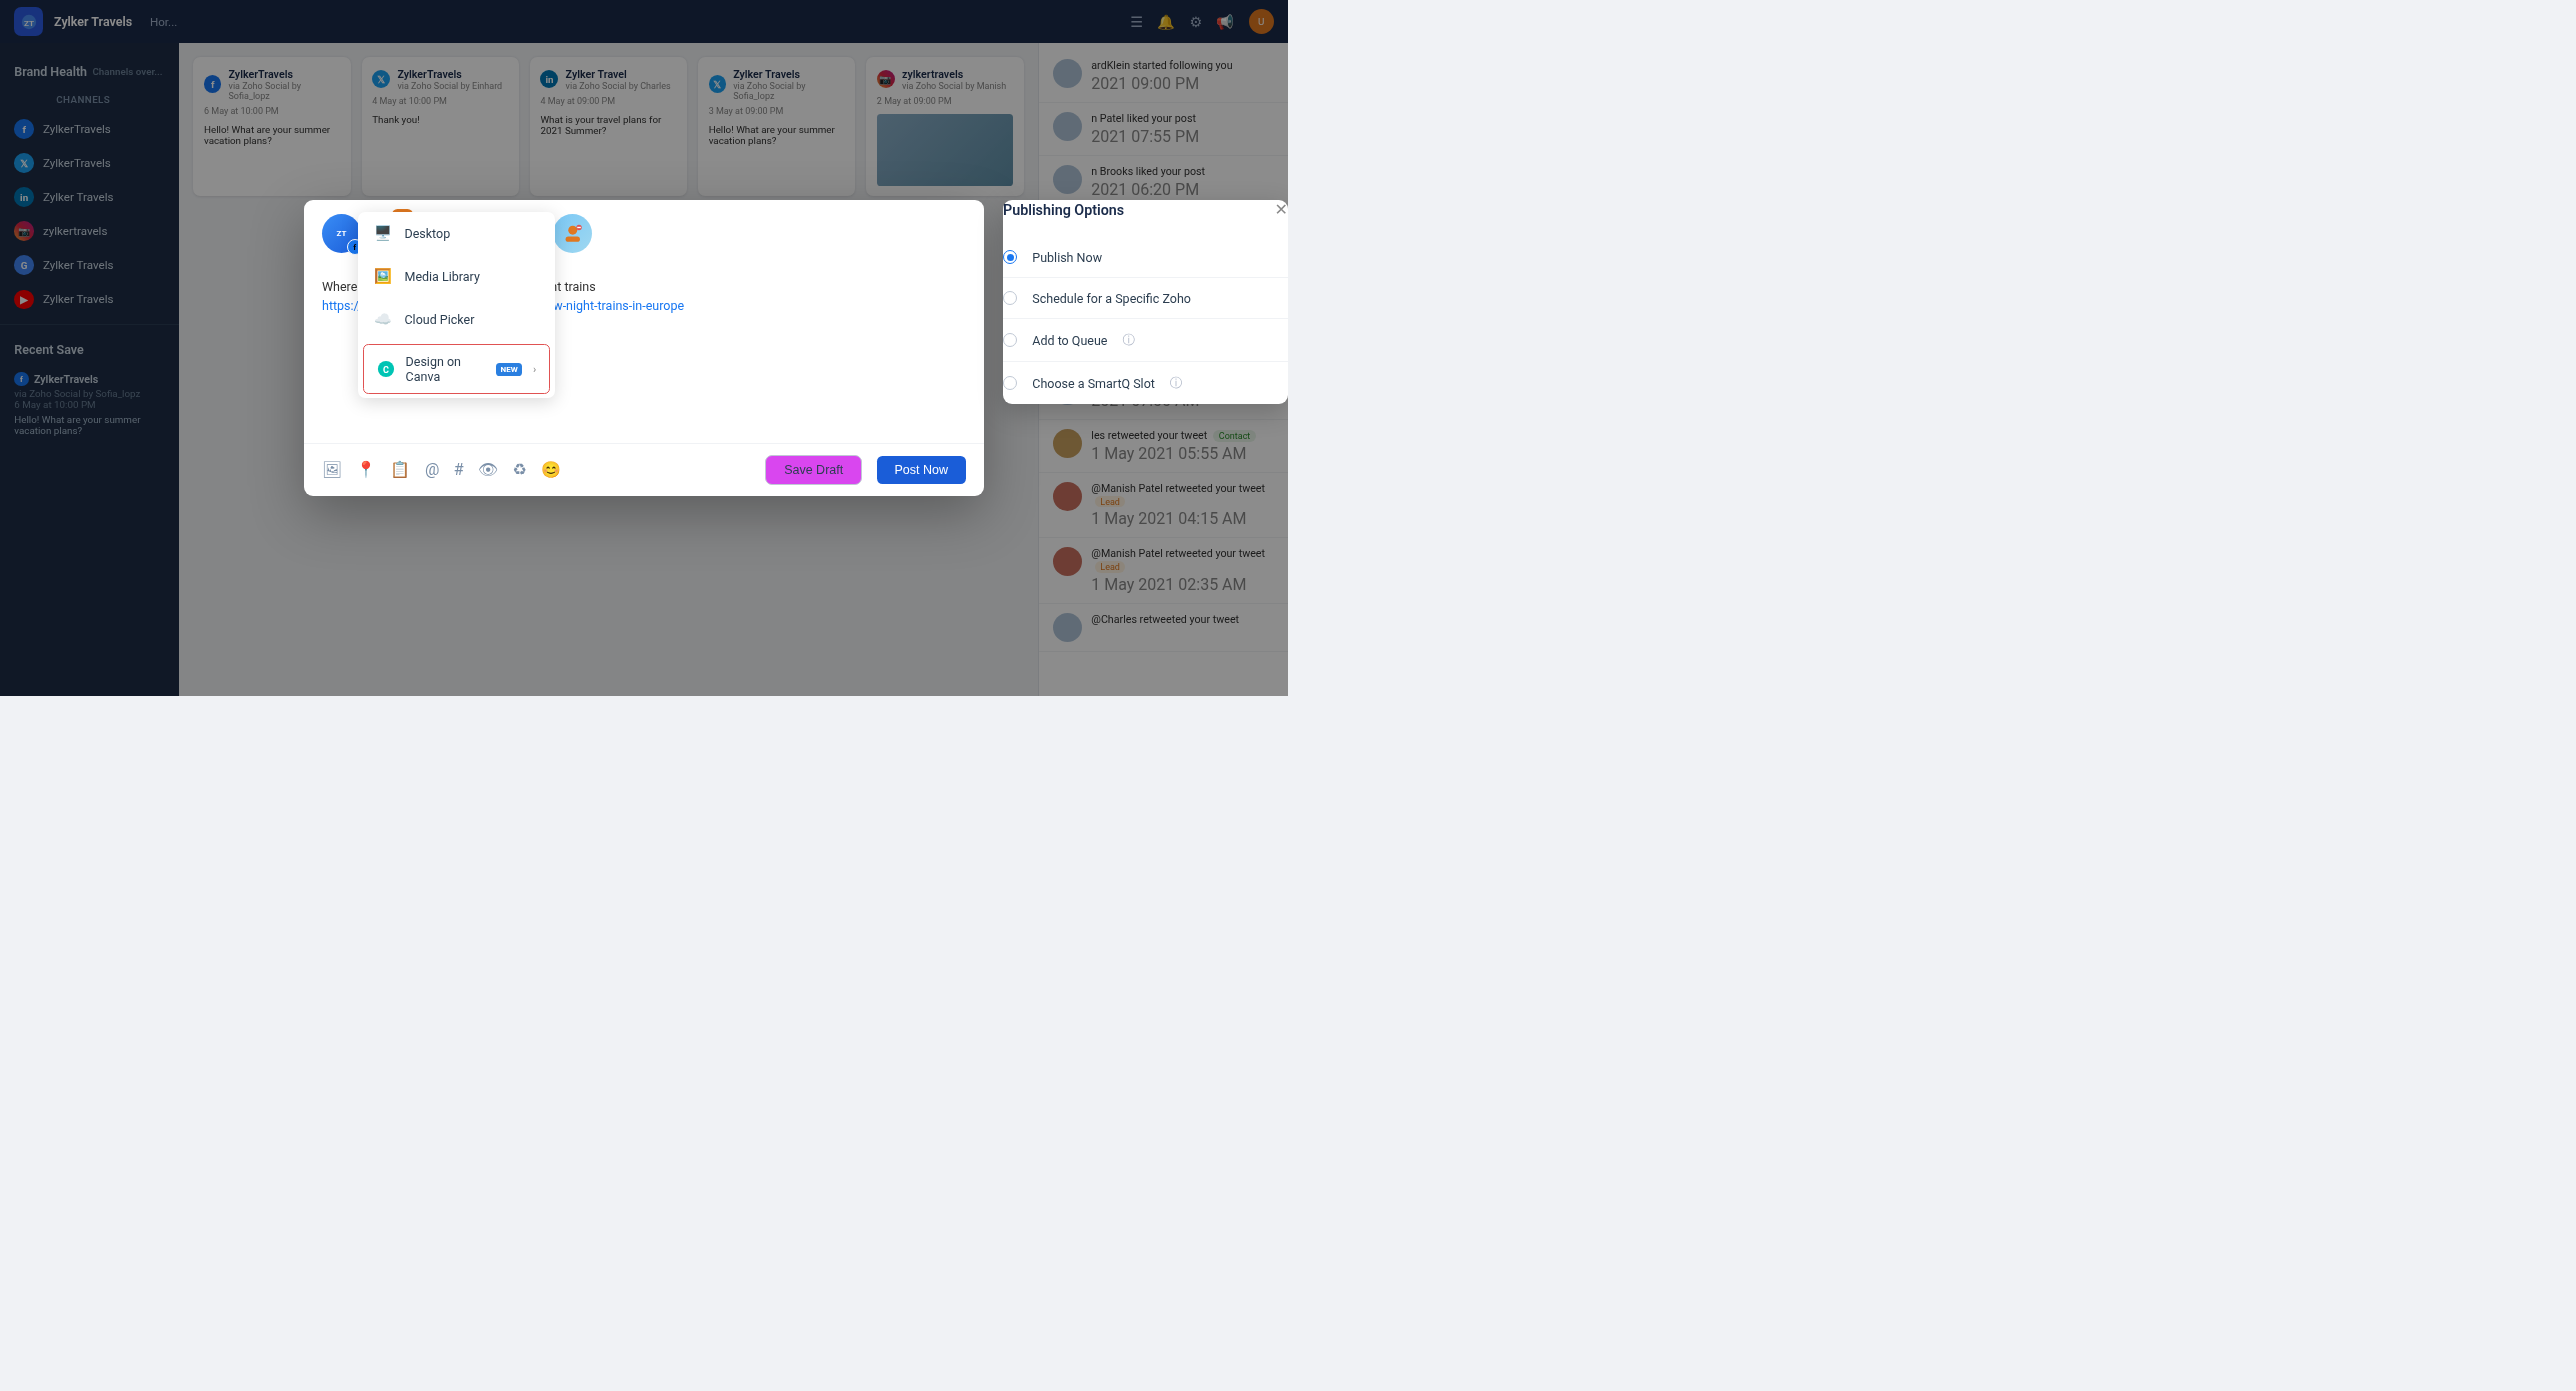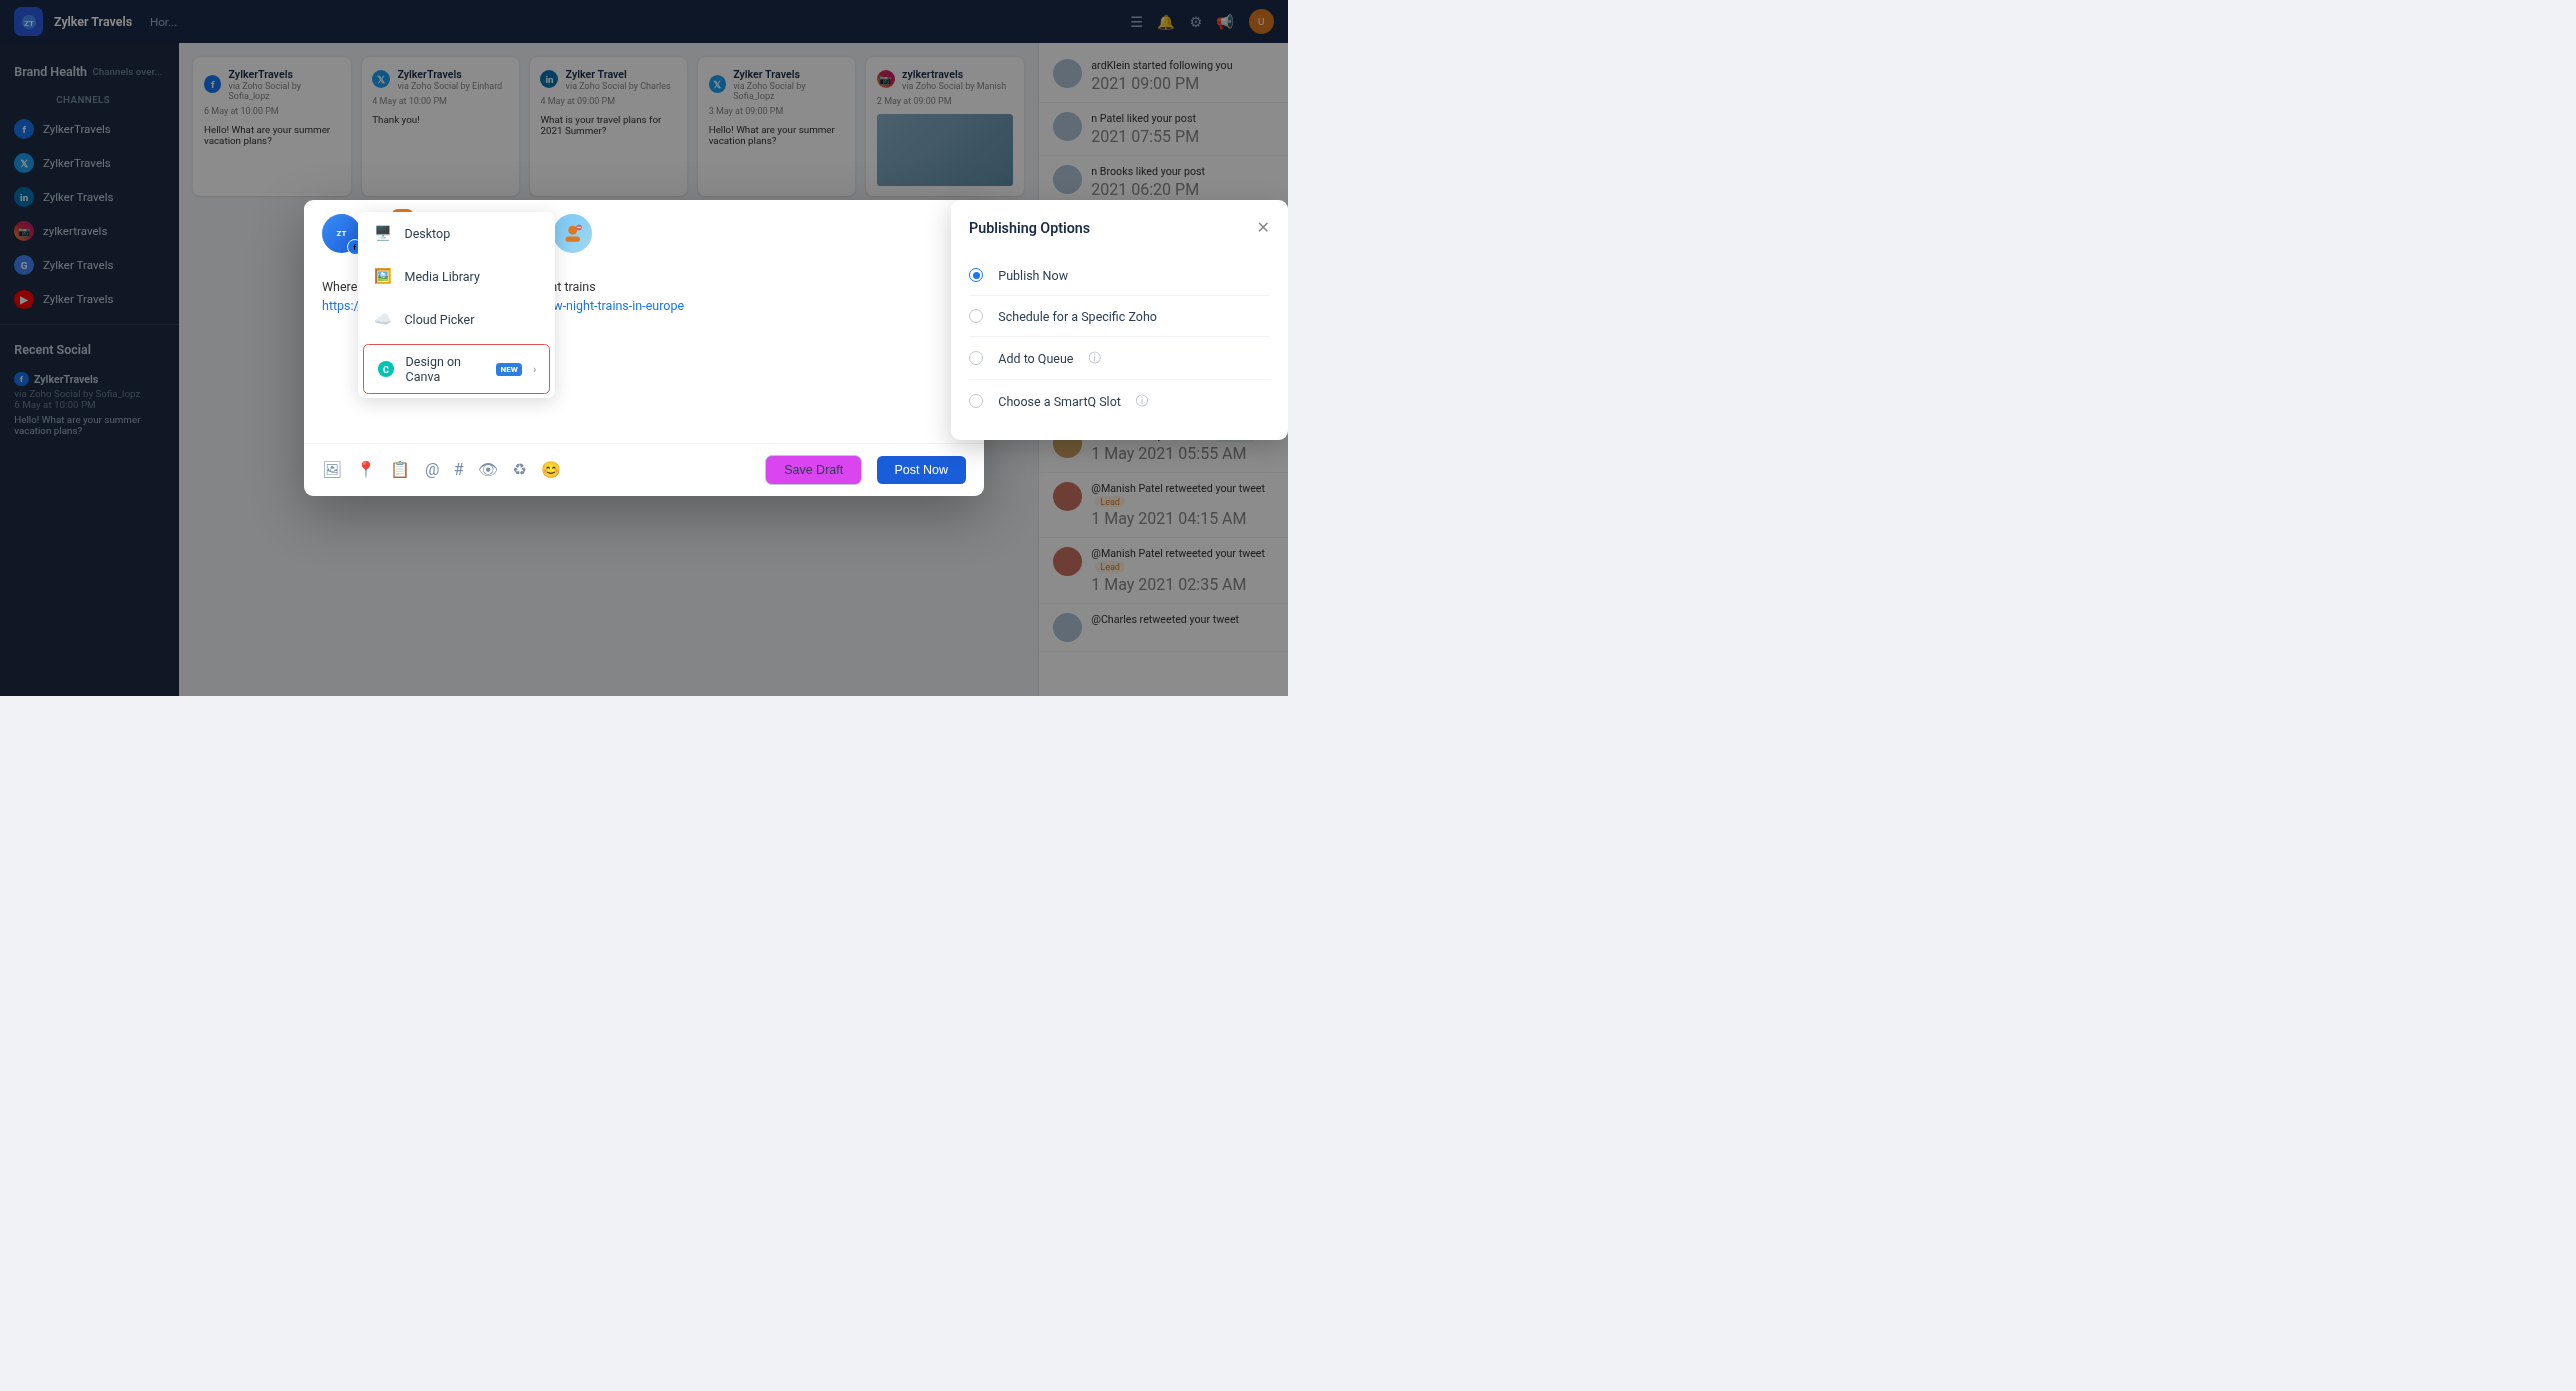--- a/index.html
+++ b/index.html
@@ -250,25 +250,24 @@
       flex-direction: column;
       box-shadow: 0 18px 54px rgba(0,0,0,0.3);
       position: relative;
     }
 
     
     .publishing-panel {
       position: absolute;
       right: -304px;
       top: 0;
-      width: 337px;
+      width: 285px;
       background: white;
       border-radius: 9px;
       box-shadow: 0 7.2px 27px rgba(0,0,0,0.2);
-      padding: 18px;
     }
     .publishing-panel-header {
       display: flex;
       align-items: center;
       justify-content: space-between;
       margin-bottom: 18px;
     }
     .publishing-panel-title {
       font-size: 14.3px;
       font-weight: 600;
@@ -495,21 +494,21 @@
         <div class="channel-icon gp-icon">G</div>
         <span>Zylker Travels</span>
       </div>
       <div class="sidebar-channel">
         <div class="channel-icon yt-icon">▶</div>
         <span>Zylker Travels</span>
       </div>
 
       <hr class="sidebar-divider">
 
-      <div class="sidebar-recent-title">Recent Social</div>
+      <div class="sidebar-recent-title">Recent Save</div>
       <div class="recent-post">
         <div class="recent-post-header">
           <div class="channel-icon fb-icon" style="width:14.3px;height:14.3px;font-size:8px;">f</div>
           <span class="recent-post-name">ZylkerTravels</span>
         </div>
         <div class="recent-post-via">via Zoho Social by Sofia_lopz</div>
         <div class="recent-post-date">6 May at 10:00 PM</div>
         <div class="recent-post-text">Hello! What are your summer vacation plans?</div>
       </div>
     </div>

